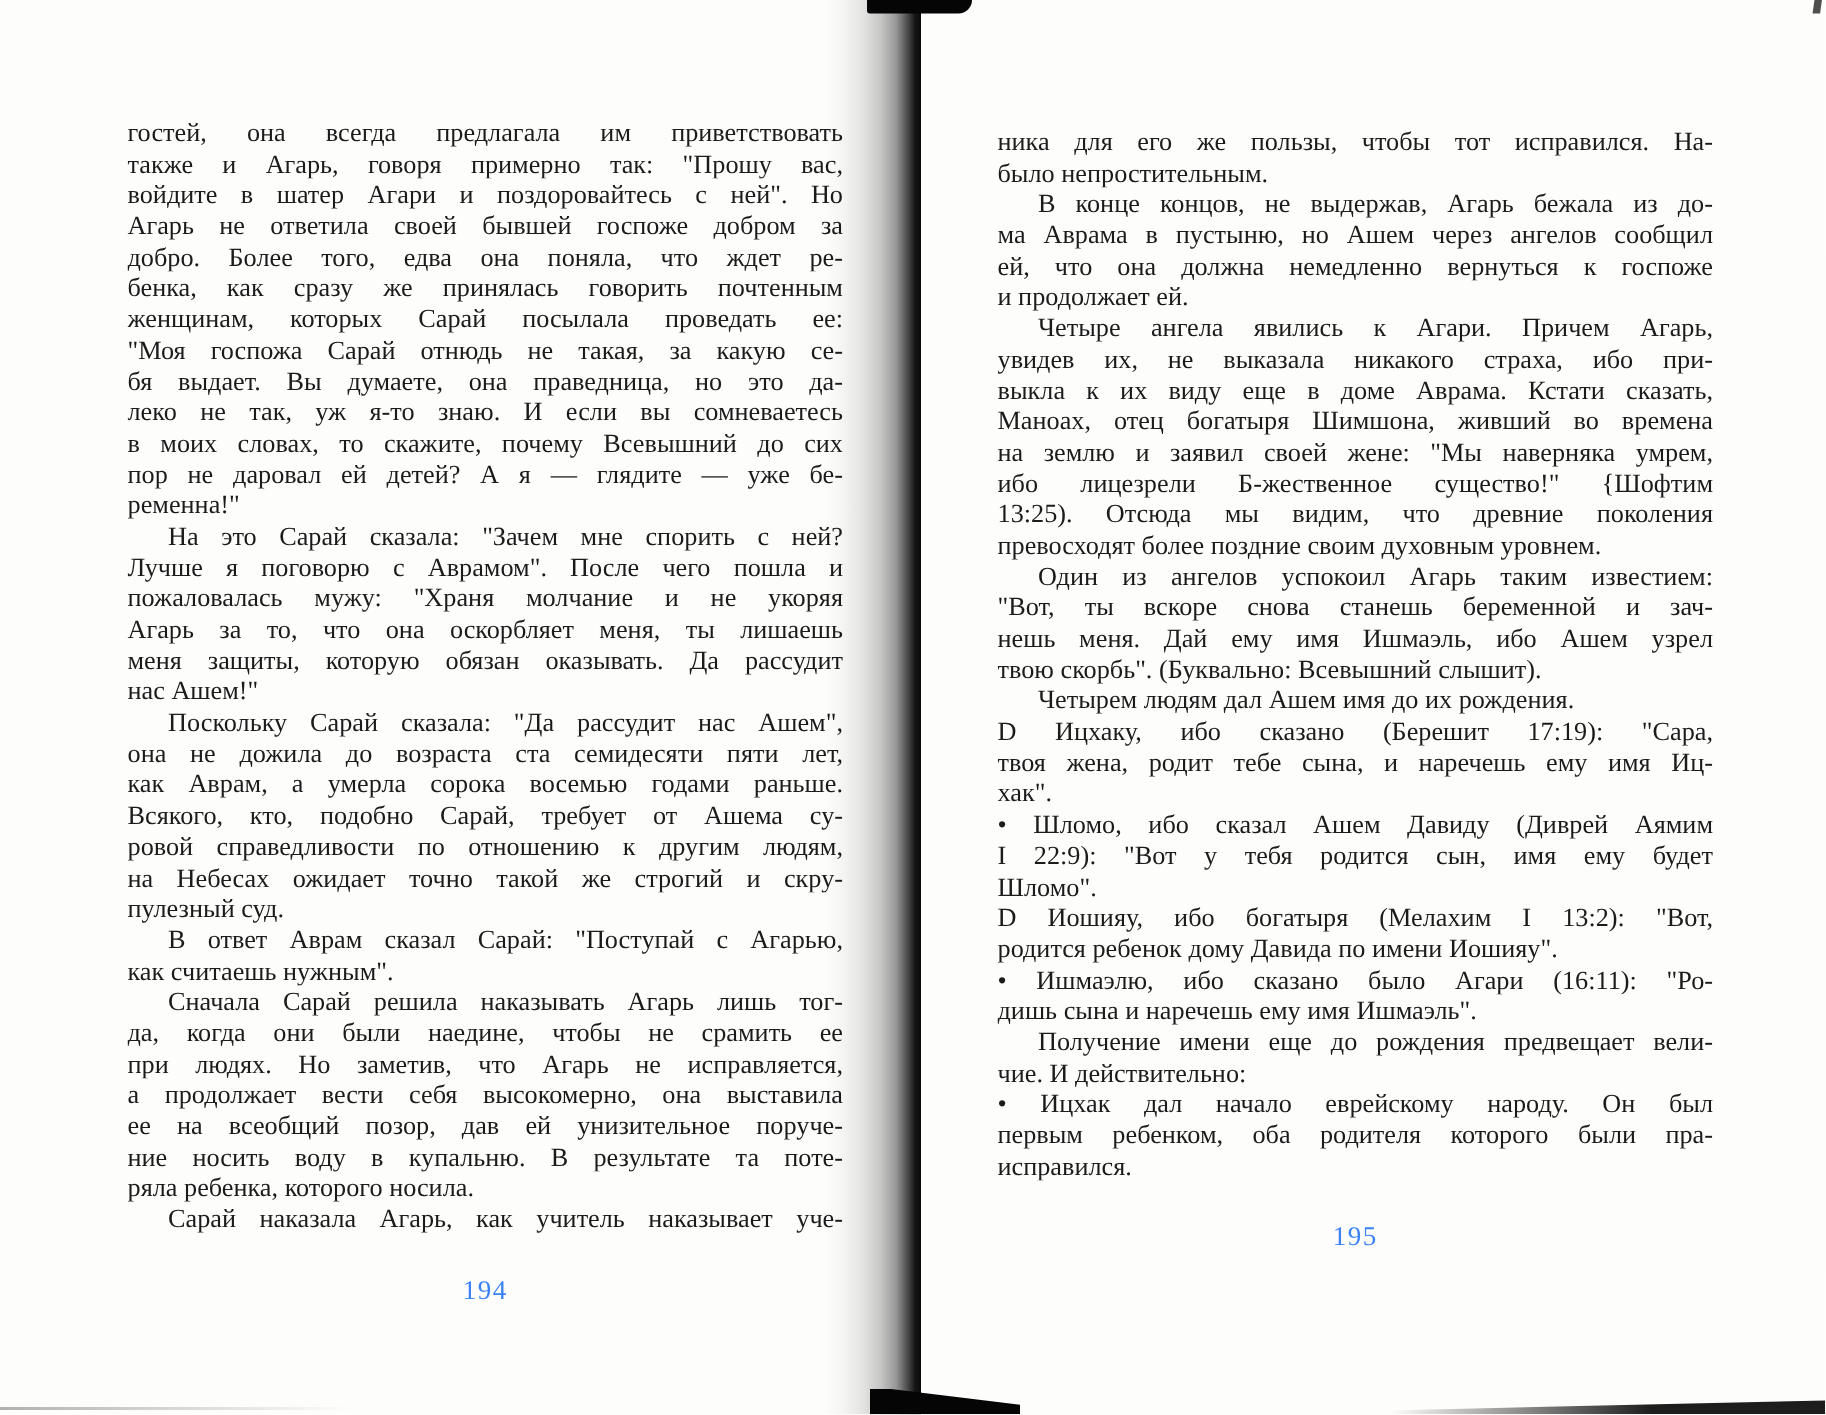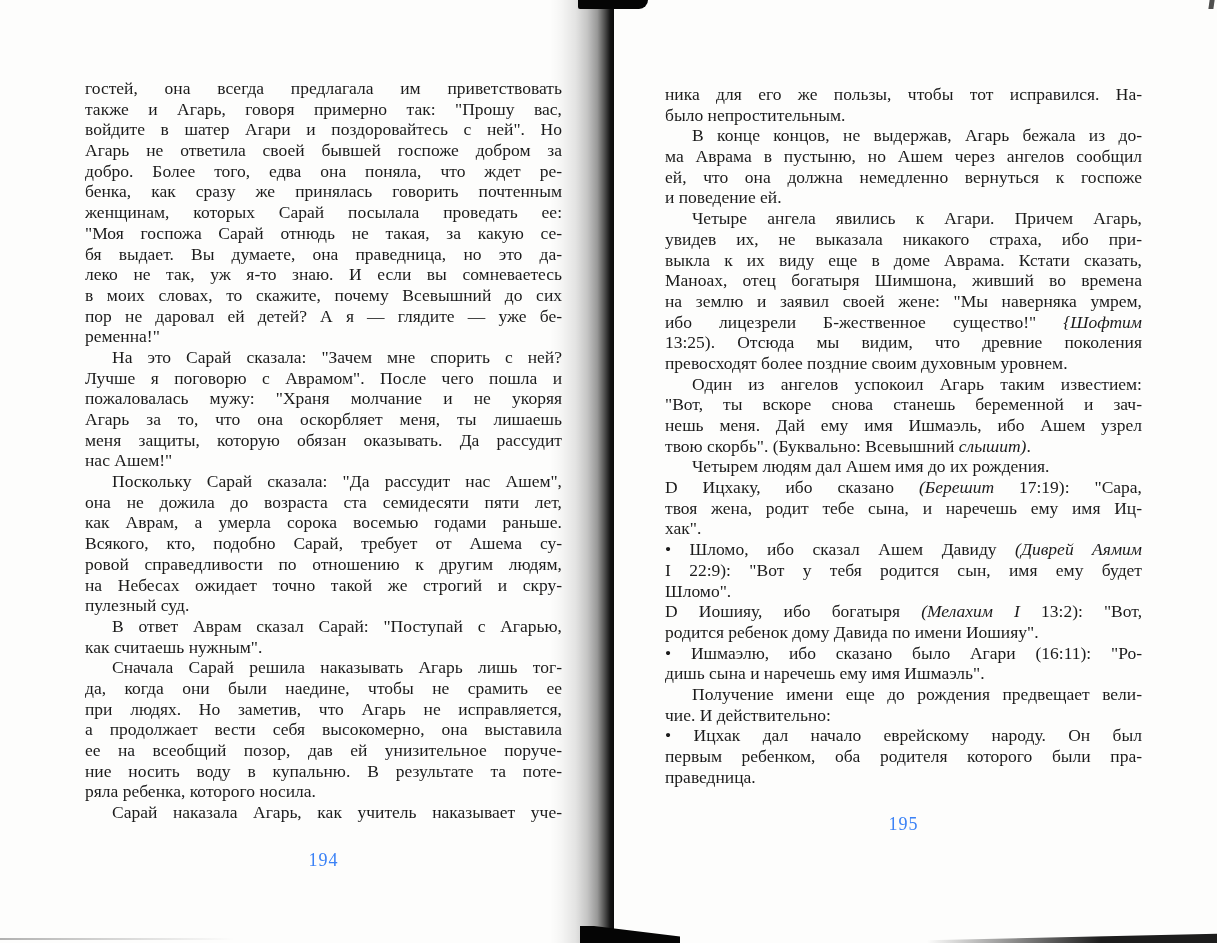--- a/index.html
+++ b/index.html
@@ -22,21 +22,21 @@
     font-size: 17.5px;
     line-height: 20.7px;
     height: 20.7px;
     color: #1b1b1b;
     text-align: justify;
     text-align-last: justify;
     overflow: hidden;
   }
   .line.last { text-align-last: left; }
   .line.first-ind { text-indent: 27px; }
-  .it { font-style: italic; }
+  .it { }
   .pagenum {
     margin-top: 27px;
     text-align: center;
     font-size: 18px;
     color: #3b82f6;
     letter-spacing: 1px;
   }
   
   .spine {
     position: absolute; left: 550px; top: 0;
@@ -128,21 +128,21 @@
     <div class="pagenum">194</div>
   </div>
 
   <div class="page page-right">
     <div>
         <div class="line"><span>ника для его же пользы, чтобы тот исправился. На-</span></div>
         <div class="line last"><span>было непростительным.</span></div>
         <div class="line first-ind"><span>В конце концов, не выдержав, Агарь бежала из до-</span></div>
         <div class="line"><span>ма Аврама в пустыню, но Ашем через ангелов сообщил</span></div>
         <div class="line"><span>ей, что она должна немедленно вернуться к госпоже</span></div>
-        <div class="line last"><span>и поведение ей.</span></div>
+        <div class="line last"><span>и продолжает ей.</span></div>
         <div class="line first-ind"><span>Четыре ангела явились к Агари. Причем Агарь,</span></div>
         <div class="line"><span>увидев их, не выказала никакого страха, ибо при-</span></div>
         <div class="line"><span>выкла к их виду еще в доме Аврама. Кстати сказать,</span></div>
         <div class="line"><span>Маноах, отец богатыря Шимшона, живший во времена</span></div>
         <div class="line"><span>на землю и заявил своей жене: "Мы наверняка умрем,</span></div>
         <div class="line"><span>ибо лицезрели Б-жественное существо!" </span><span class="it">{Шофтим</span></div>
         <div class="line"><span>13:25). Отсюда мы видим, что древние поколения</span></div>
         <div class="line last"><span>превосходят более поздние своим духовным уровнем.</span></div>
         <div class="line first-ind"><span>Один из ангелов успокоил Агарь таким известием:</span></div>
         <div class="line"><span>"Вот, ты вскоре снова станешь беременной и зач-</span></div>
@@ -156,21 +156,21 @@
         <div class="line"><span>I 22:9): "Вот у тебя родится сын, имя ему будет</span></div>
         <div class="line last"><span>Шломо".</span></div>
         <div class="line"><span>D Иошияу, ибо богатыря </span><span class="it">(Мелахим I</span><span> 13:2): "Вот,</span></div>
         <div class="line last"><span>родится ребенок дому Давида по имени Иошияу".</span></div>
         <div class="line"><span>• Ишмаэлю, ибо сказано было Агари (16:11): "Ро-</span></div>
         <div class="line last"><span>дишь сына и наречешь ему имя Ишмаэль".</span></div>
         <div class="line first-ind"><span>Получение имени еще до рождения предвещает вели-</span></div>
         <div class="line last"><span>чие. И действительно:</span></div>
         <div class="line"><span>• Ицхак дал начало еврейскому народу. Он был</span></div>
         <div class="line"><span>первым ребенком, оба родителя которого были пра-</span></div>
-        <div class="line last"><span>праведница.</span></div>
+        <div class="line last"><span>исправился.</span></div>
       </div>
     <div class="pagenum">195</div>
   </div>
 
   <div class="spine"></div>
   <div class="spine-cap"></div>
   <div class="spine-foot"></div>
   <div class="shadow-bottom-right"></div>
   <div class="shadow-bottom-left"></div>
   <div class="mark-top-right"></div>

